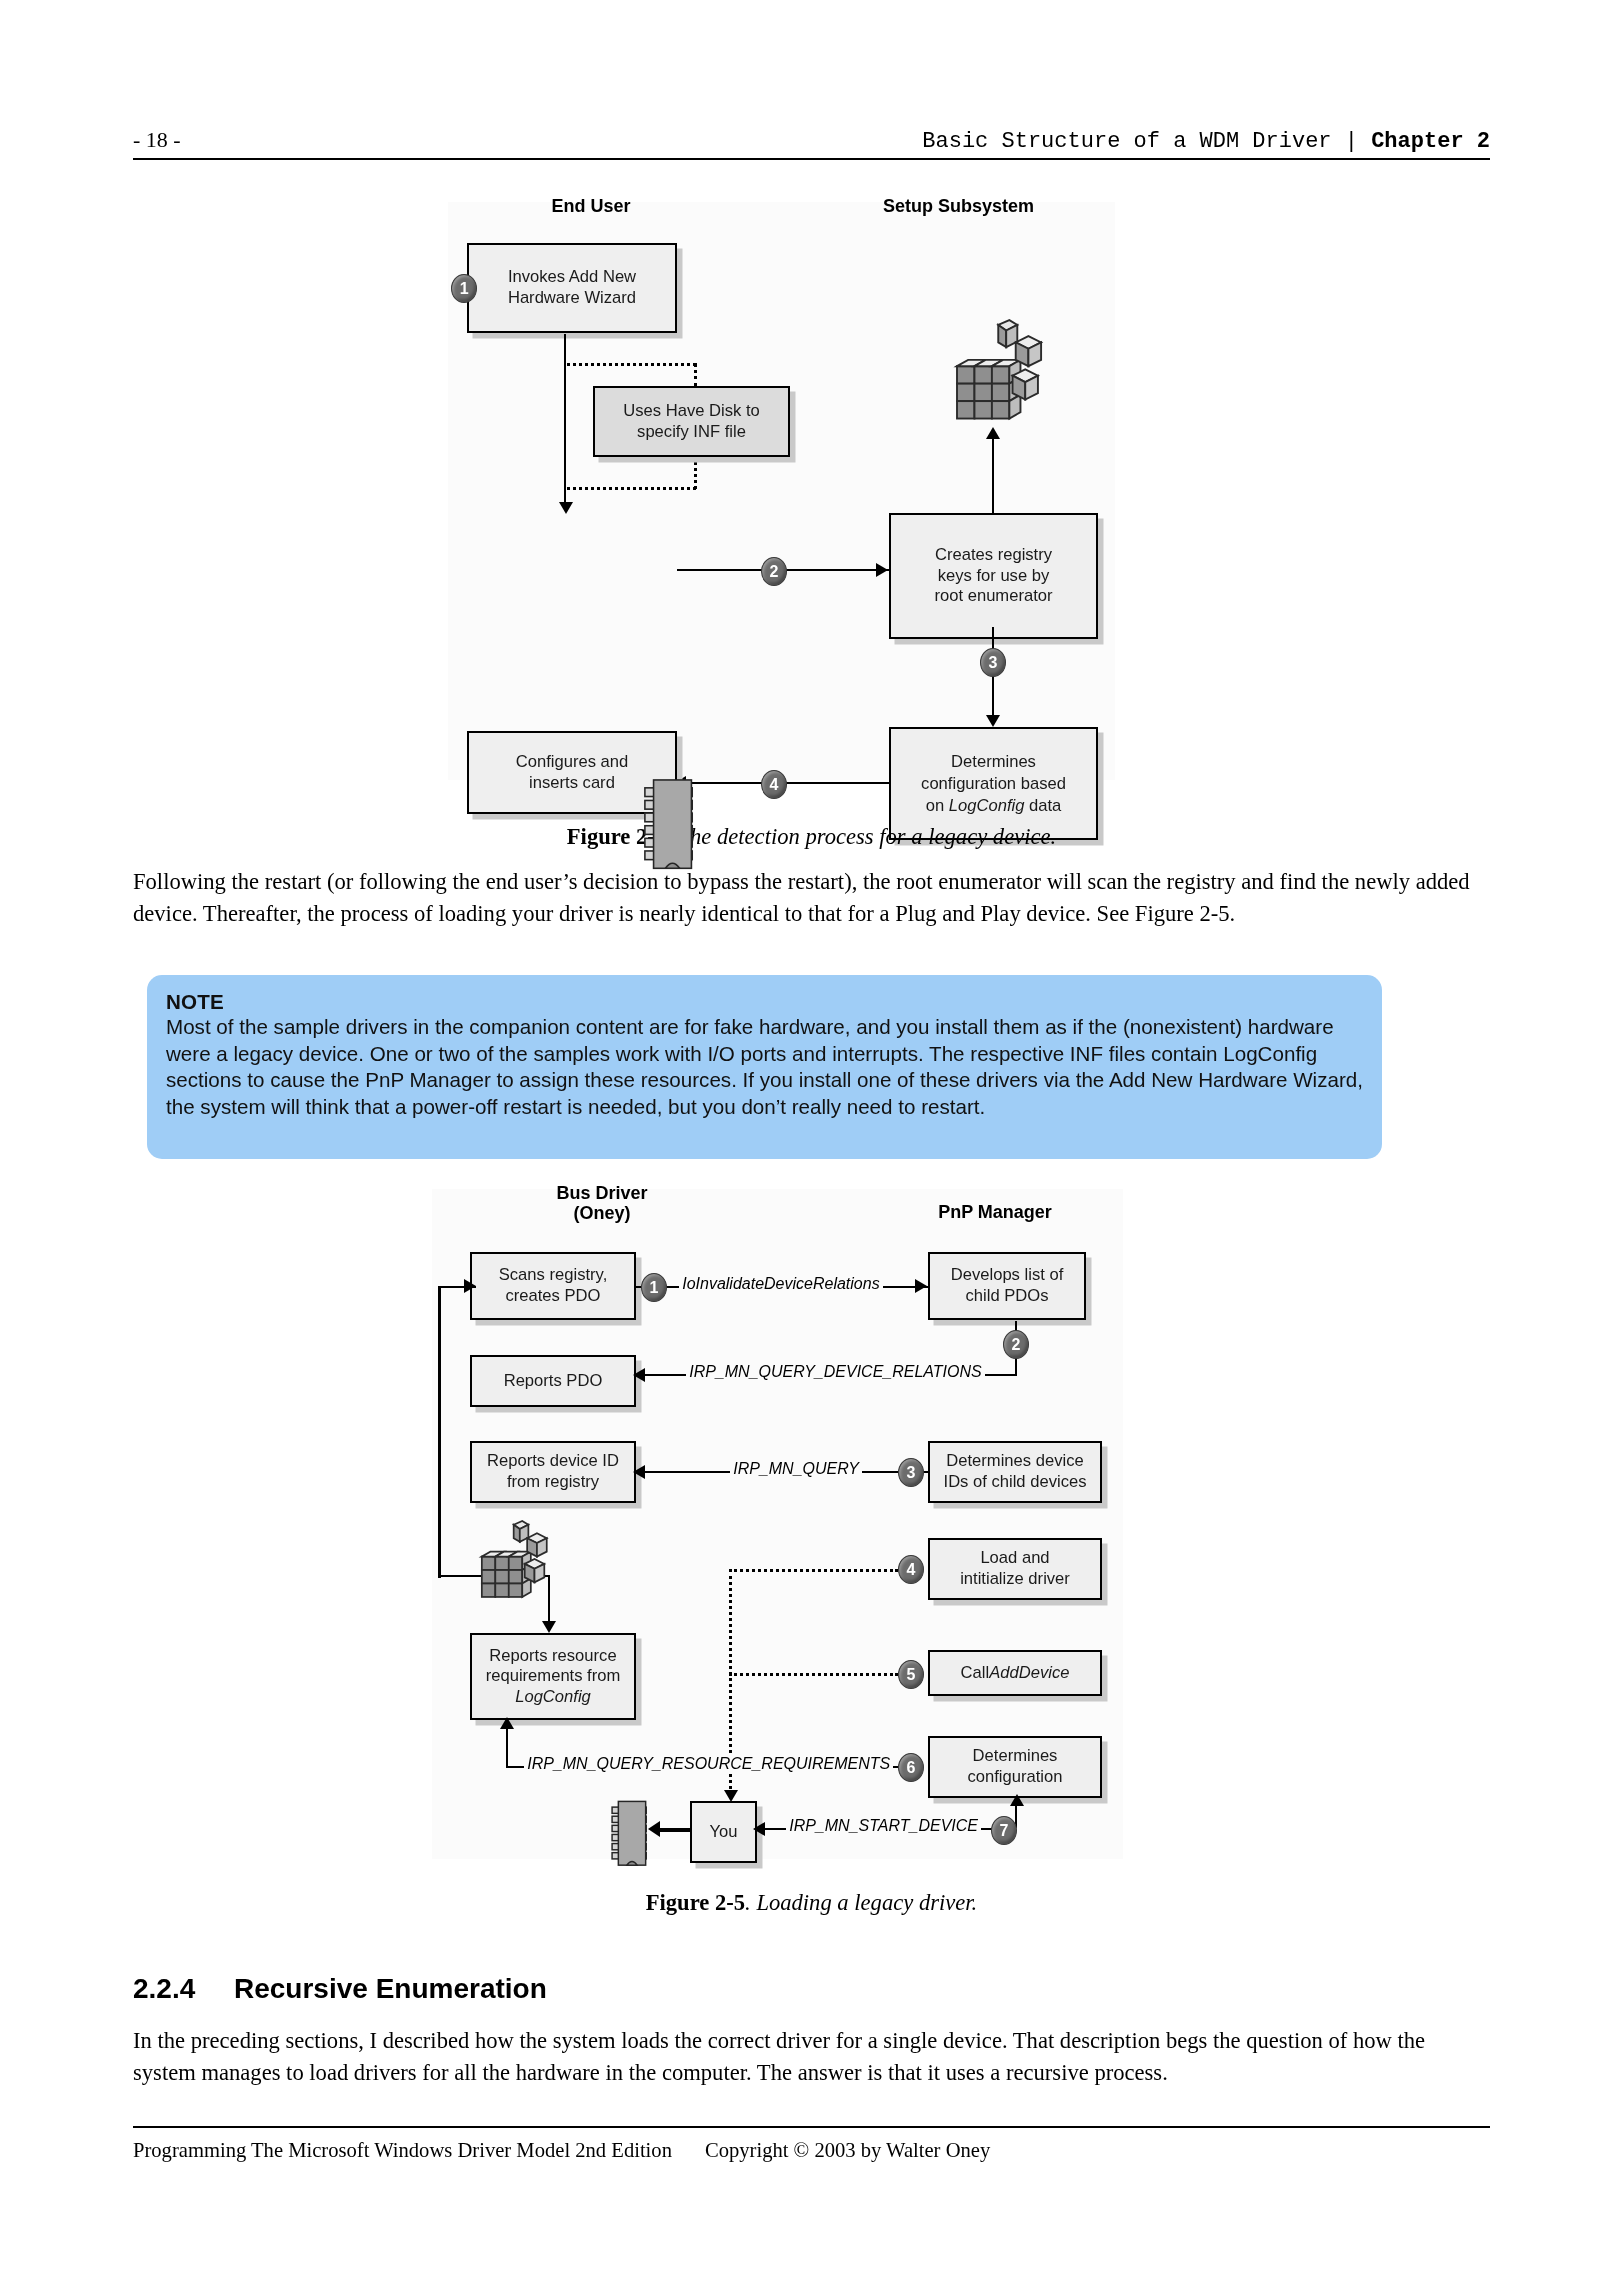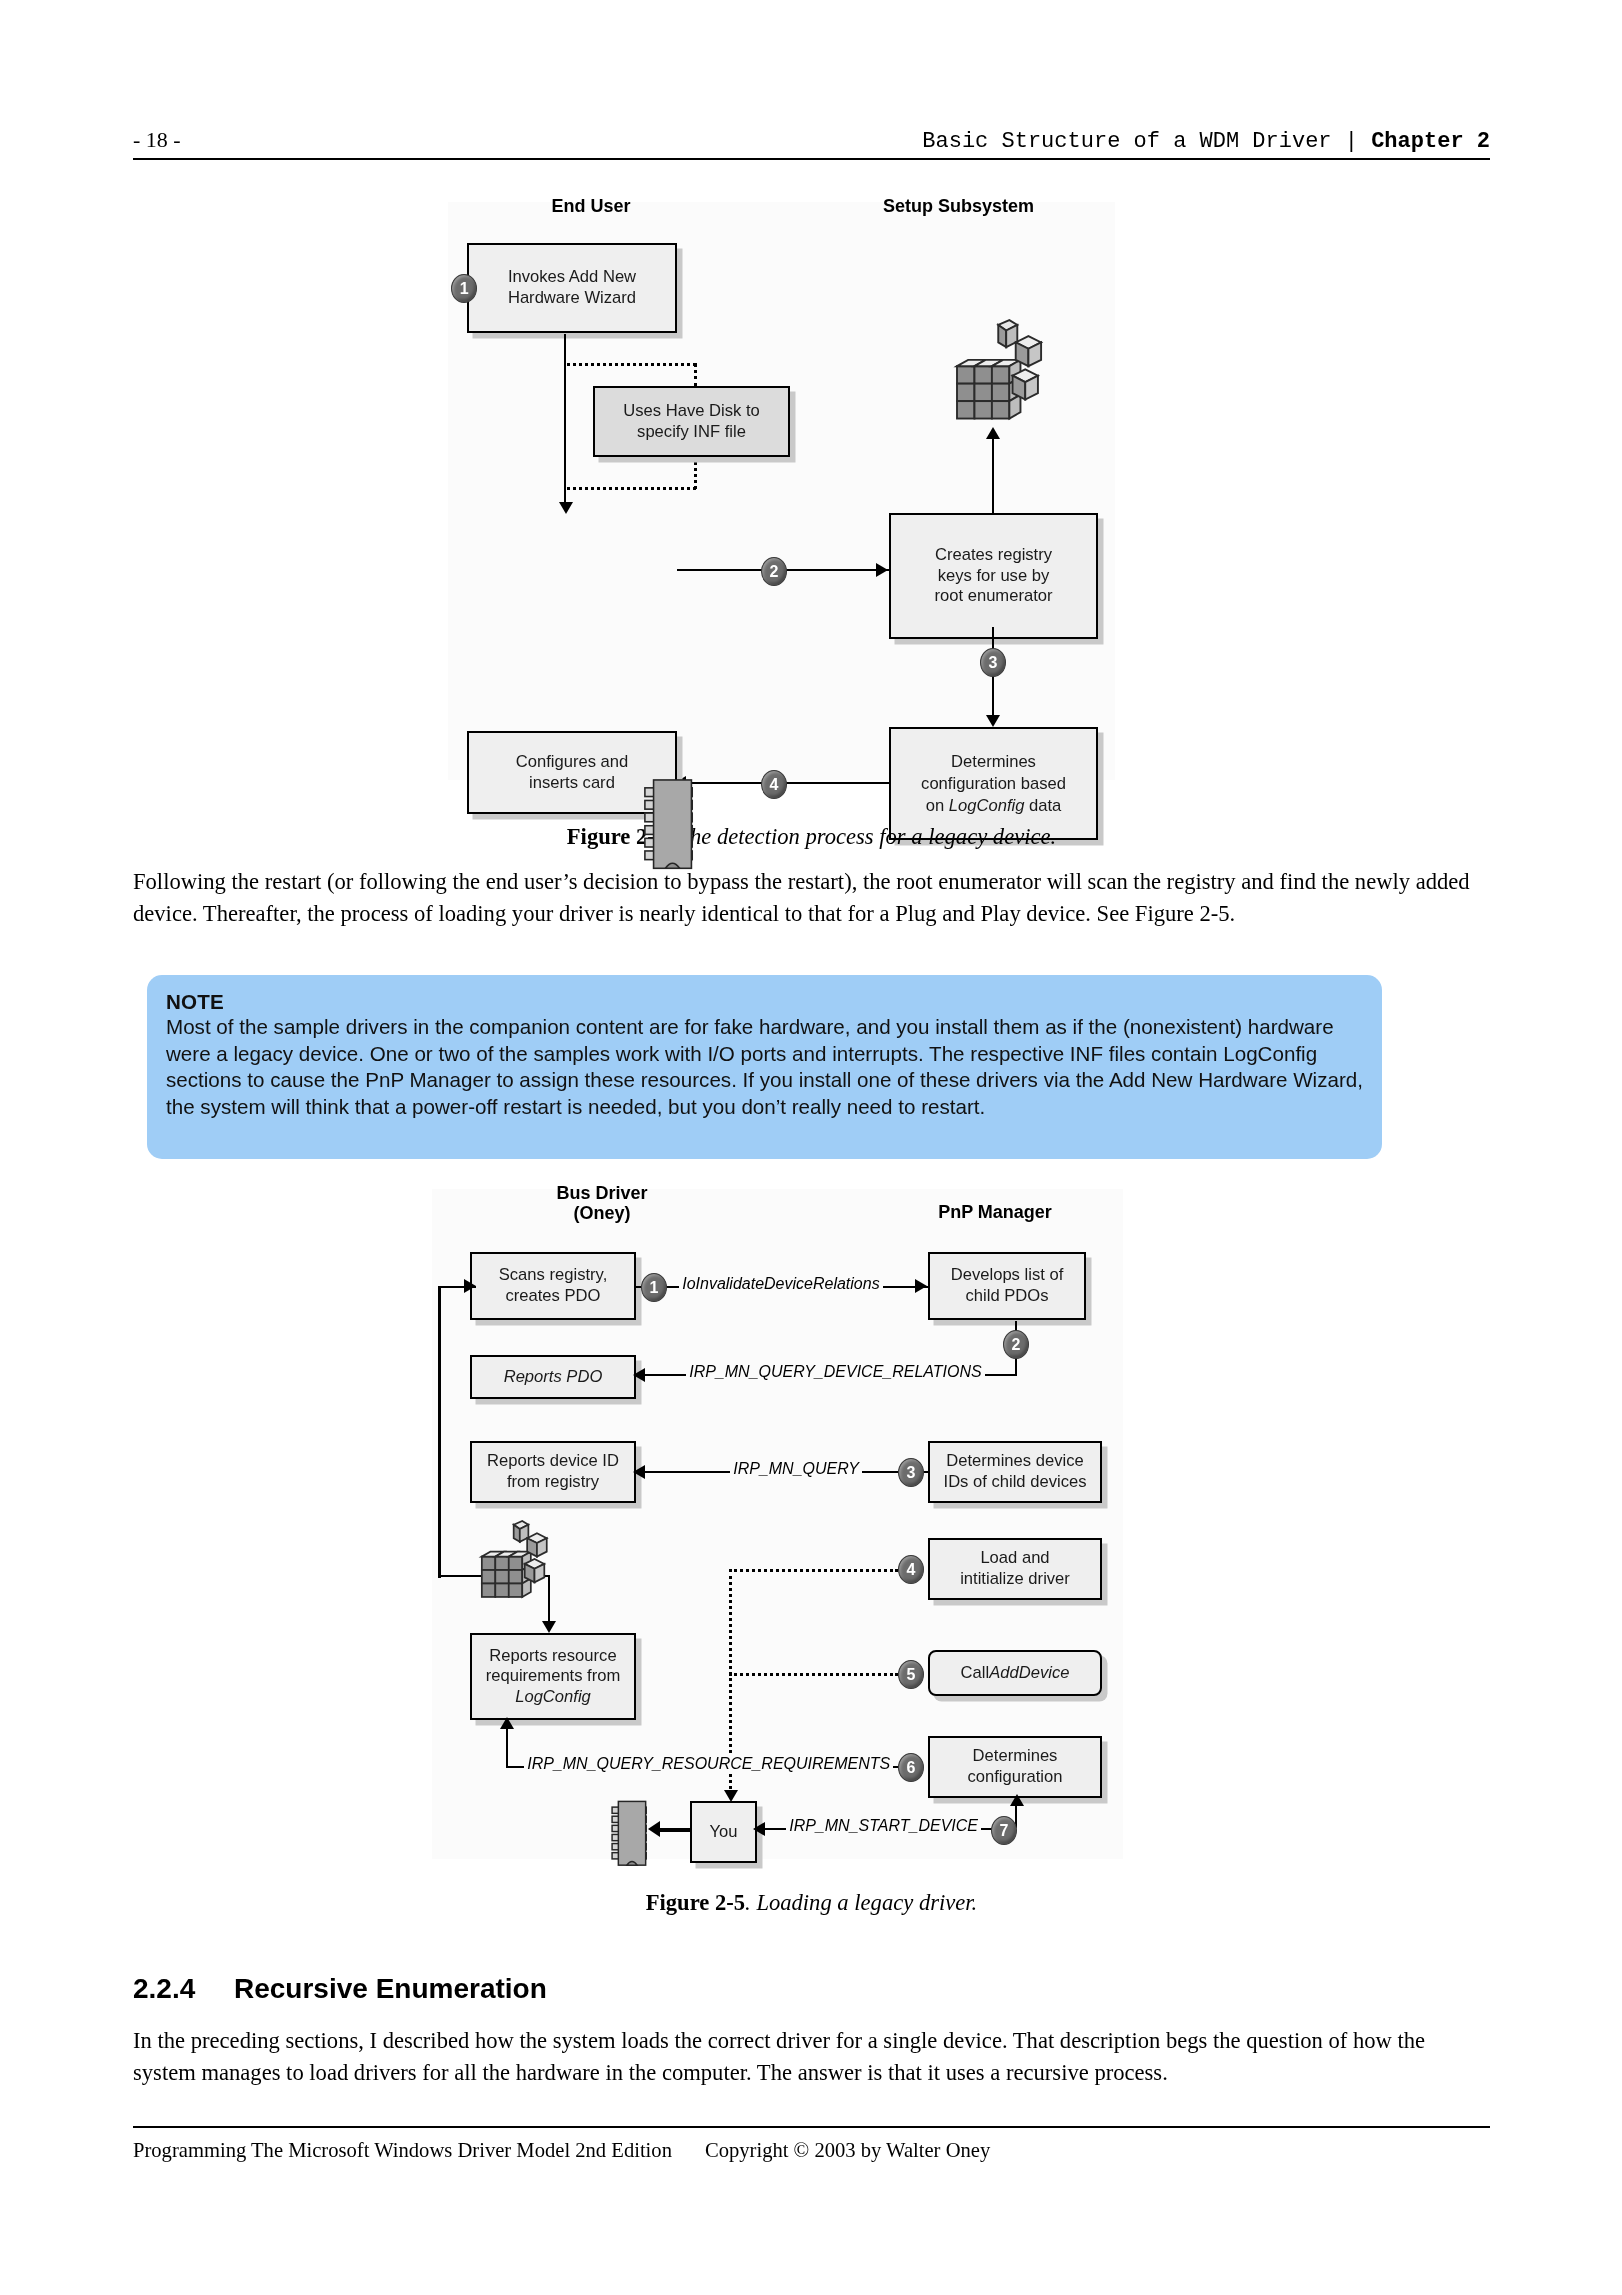--- a/index.html
+++ b/index.html
@@ -289,21 +289,21 @@
 creates PDO</div>
 
     <div class="fbox" style="left:496px;top:63px;width:158px;height:68px;white-space:pre-line;">Develops list of
 child PDOs</div>
 
     <div class="ln lnh" style="left:204px;top:97px;width:292px;"></div>
     <div class="arrow ar-r" style="left:483px;top:90px;"></div>
     <div class="step" style="left:209px;top:84px;">1</div>
     <div class="conlabel" style="left:247px;top:86px;">IoInvalidateDeviceRelations</div>
 
-    <div class="fbox" style="left:38px;top:166px;width:166px;height:44px;font-style:italic;">Reports PDO</div>
+    <div class="fbox" style="left:38px;top:166px;width:166px;height:52px;">Reports PDO</div>
 
     <div class="ln lnv" style="left:583px;top:132px;height:55px;"></div>
     <div class="ln lnh" style="left:204px;top:185px;width:380px;"></div>
     <div class="arrow ar-l" style="left:201px;top:179px;"></div>
     <div class="step" style="left:571px;top:141px;">2</div>
     <div class="conlabel" style="left:254px;top:174px;">IRP_MN_QUERY_DEVICE_RELATIONS</div>
 
     <div class="fbox" style="left:38px;top:252px;width:166px;height:62px;white-space:pre-line;">Reports device ID
 from registry</div>
 
@@ -356,21 +356,21 @@
     </svg>
 
     <div class="ln lnv" style="left:116px;top:386px;height:51px;"></div>
     <div class="arrow ar-d" style="left:110px;top:432px;"></div>
 
     <div class="fbox" style="left:496px;top:349px;width:174px;height:62px;white-space:pre-line;">Load and
 intitialize driver</div>
     <div class="step" style="left:466px;top:366px;">4</div>
     <div class="dot-h" style="left:297px;top:380px;width:169px;"></div>
 
-    <div class="fbox" style="left:496px;top:461px;width:174px;height:46px;border-radius:8px;">
+    <div class="fbox" style="left:496px;top:461px;width:174px;height:46px;">
       <span>Call </span>
         <i>AddDevice</i>
     </div>
     <div class="step" style="left:466px;top:471px;">5</div>
     <div class="dot-h" style="left:297px;top:484px;width:169px;"></div>
 
     <div class="dot-v" style="left:297px;top:380px;height:226px;"></div>
     <div class="arrow ar-d" style="left:292px;top:601px;"></div>
 
     <div class="fbox" style="left:38px;top:444px;width:166px;height:87px;flex-direction:column;line-height:20.6px;">

